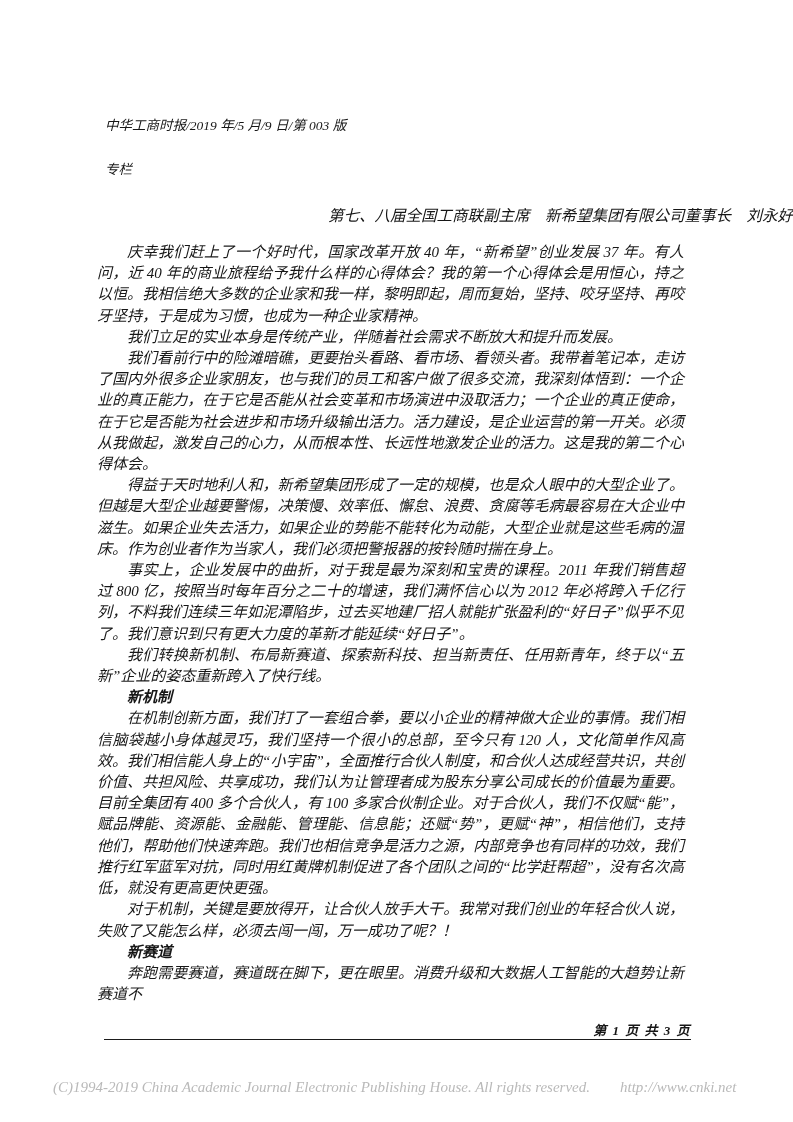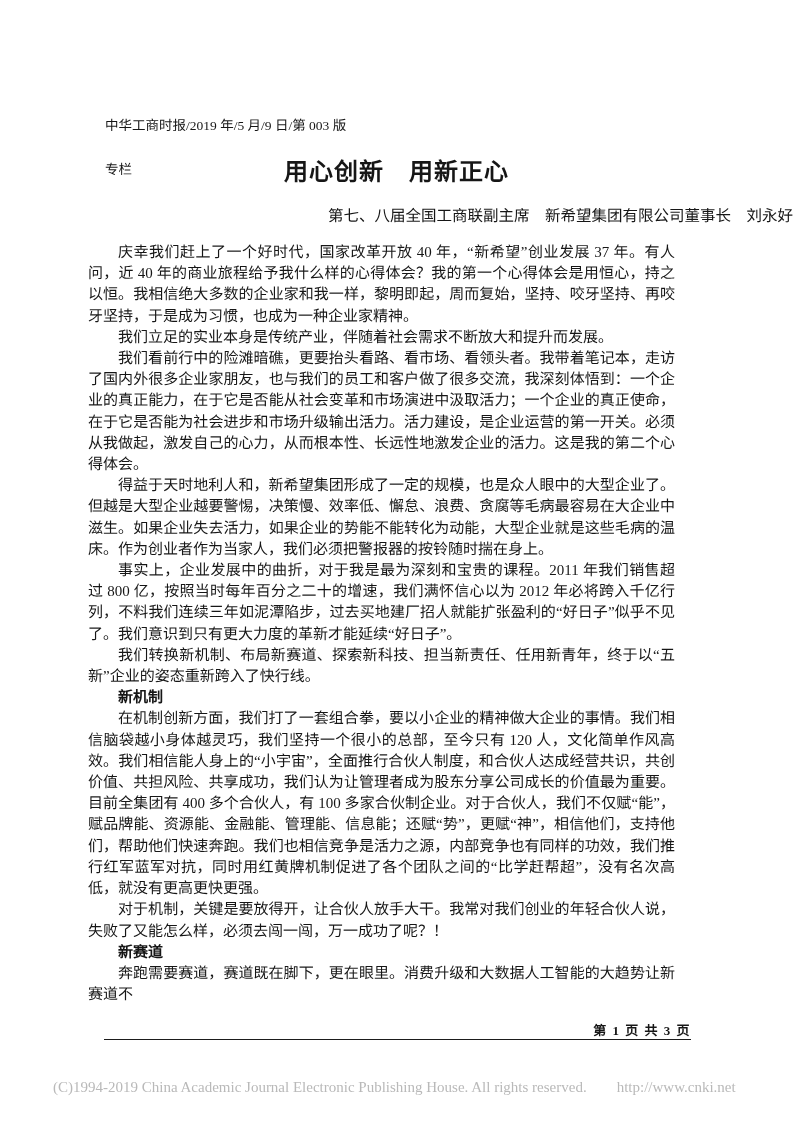--- a/index.html
+++ b/index.html
@@ -1,15 +1,15 @@
 <!DOCTYPE html>
 <html lang="zh-CN"><head>
 <meta charset="utf-8">
 <style>
-  * { margin: 0; padding: 0; box-sizing: border-box; }
+  * { margin: 0; padding: 0; box-sizing: border-box; font-style: italic; }
   html, body { background: #ffffff; }
   body {
     width: 793px; height: 1122px;
     font-family: "Liberation Serif", "DejaVu Serif", serif;
   }
   .page {
     position: relative;
     width: 793px; height: 1122px;
     background: #ffffff;
     overflow: hidden;
@@ -33,21 +33,21 @@
   }
   .byline {
     position: absolute;
     left: 0; top: 203px;
     width: 100%;
     text-align: right;
     font-size: 15.5px;
   }
   .article {
     position: absolute;
-    left: 88px; top: 242px;
+    left: 97px; top: 242px;
     width: 587px;
     font-size: 15px;
     line-height: 21.2px;
     text-align: justify;
     text-justify: inter-ideograph;
   }
   .article p { margin: 0; text-indent: 2em; }
   .article p.subhead { font-weight: 700; }
   .footer-rule {
     position: absolute;
@@ -76,21 +76,20 @@
 </head>
 <body>
 
 <div class="page">
 
   <div class="masthead">
     <div>中华工商时报/2019 年/5 月/9 日/第 003 版</div>
     <div>专栏</div>
   </div>
 
-  <div class="doc-title">用心创新　用新正心</div>
 
   <div class="byline">第七、八届全国工商联副主席　新希望集团有限公司董事长　刘永好</div>
 
   <div class="article">
     <p>庆幸我们赶上了一个好时代，国家改革开放 40 年，“新希望”创业发展 37 年。有人问，近 40 年的商业旅程给予我什么样的心得体会？我的第一个心得体会是用恒心，持之以恒。我相信绝大多数的企业家和我一样，黎明即起，周而复始，坚持、咬牙坚持、再咬牙坚持，于是成为习惯，也成为一种企业家精神。</p>
     <p>我们立足的实业本身是传统产业，伴随着社会需求不断放大和提升而发展。</p>
     <p>我们看前行中的险滩暗礁，更要抬头看路、看市场、看领头者。我带着笔记本，走访了国内外很多企业家朋友，也与我们的员工和客户做了很多交流，我深刻体悟到：一个企业的真正能力，在于它是否能从社会变革和市场演进中汲取活力；一个企业的真正使命，在于它是否能为社会进步和市场升级输出活力。活力建设，是企业运营的第一开关。必须从我做起，激发自己的心力，从而根本性、长远性地激发企业的活力。这是我的第二个心得体会。</p>
     <p>得益于天时地利人和，新希望集团形成了一定的规模，也是众人眼中的大型企业了。但越是大型企业越要警惕，决策慢、效率低、懈怠、浪费、贪腐等毛病最容易在大企业中滋生。如果企业失去活力，如果企业的势能不能转化为动能，大型企业就是这些毛病的温床。作为创业者作为当家人，我们必须把警报器的按铃随时揣在身上。</p>
     <p>事实上，企业发展中的曲折，对于我是最为深刻和宝贵的课程。2011 年我们销售超过 800 亿，按照当时每年百分之二十的增速，我们满怀信心以为 2012 年必将跨入千亿行列，不料我们连续三年如泥潭陷步，过去买地建厂招人就能扩张盈利的“好日子”似乎不见了。我们意识到只有更大力度的革新才能延续“好日子”。</p>
     <p>我们转换新机制、布局新赛道、探索新科技、担当新责任、任用新青年，终于以“五新”企业的姿态重新跨入了快行线。</p>

